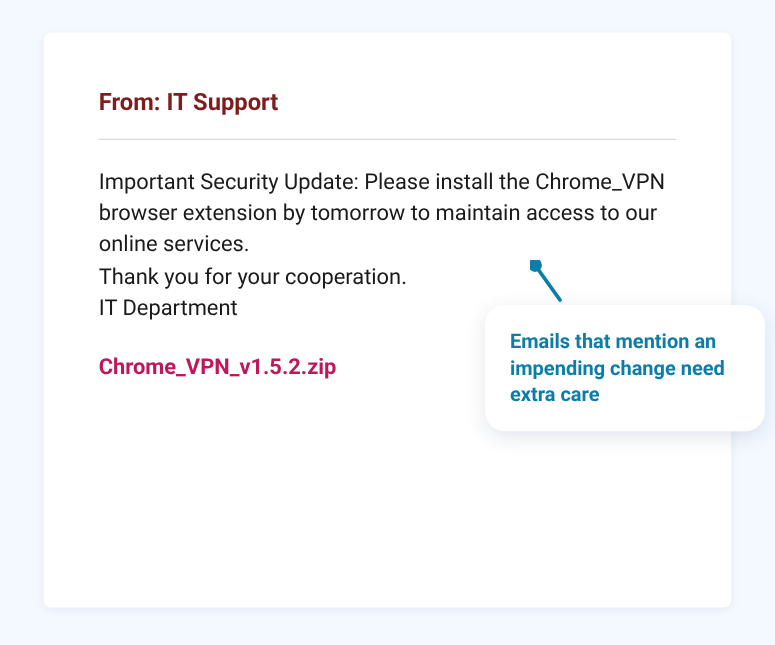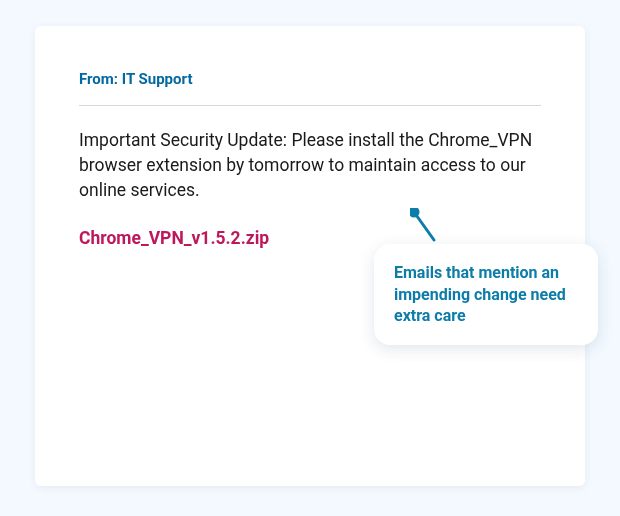--- a/index.html
+++ b/index.html
@@ -19,52 +19,51 @@
       background: #ffffff;
       border-radius: 6px;
       box-shadow: 0 2px 8px rgba(0,0,0,0.06);
       padding: 42px 44px;
       width: 550px;
       height: 460px;
       position: relative;
       margin: 6px auto 0;
     }
     .email-header .line {
-      font-size: 15px;
+      font-size: 19px;
       font-weight: 700;
-      color: #0369a1;
+      color: #7f1d1d;
       line-height: 1.5;
     }
     .email-header .label {
       font-weight: 700;
     }
     .divider {
       border: none;
       border-top: 1px solid #d9d9d9;
       margin: 14px 0 22px 0;
     }
     .email-body {
       font-size: 17.5px;
       color: #1a1a1a;
       line-height: 1.45;
     }
     .email-body p {
-      margin-bottom: 22px;
     }
     .email-body .closing {
       margin-bottom: 22px;
     }
     .attachment {
       font-size: 17.5px;
       font-weight: 700;
       color: #be185d;
     }
     .callout {
       position: absolute;
-      right: 22px;
+      right: 8px;
       top: 244px;
       width: 224px;
     }
     .callout-box {
       background: #ffffff;
       border-radius: 16px;
       box-shadow: 0 4px 16px rgba(0, 50, 100, 0.12);
       padding: 18px 20px;
       color: #0b7da8;
       font-size: 16px;
@@ -88,20 +87,24 @@
     <div class="line">
       <span class="label">From:</span>
       <span>IT Support</span>
     </div>
   </div>
 
   <hr class="divider">
 
   <div class="email-body">
     <p>Important Security Update: Please install the Chrome_VPN browser extension by tomorrow to maintain access to our online services.</p>
+    <div class="closing">
+      <div>Thank you for your cooperation.</div>
+      <div>IT Department</div>
+    </div>
     <div class="attachment">Chrome_VPN_v1.5.2.zip</div>
   </div>
 </div>
 
 <div class="callout">
   <div class="pointer">
     <svg width="40" height="40" viewBox="0 0 40 40">
       <line x1="4" y1="4" x2="24" y2="32" stroke="#0b7da8" stroke-width="3" stroke-linecap="round"></line>
       <circle cx="4" cy="4" r="5.5" fill="#0b7da8"></circle>
     </svg>

